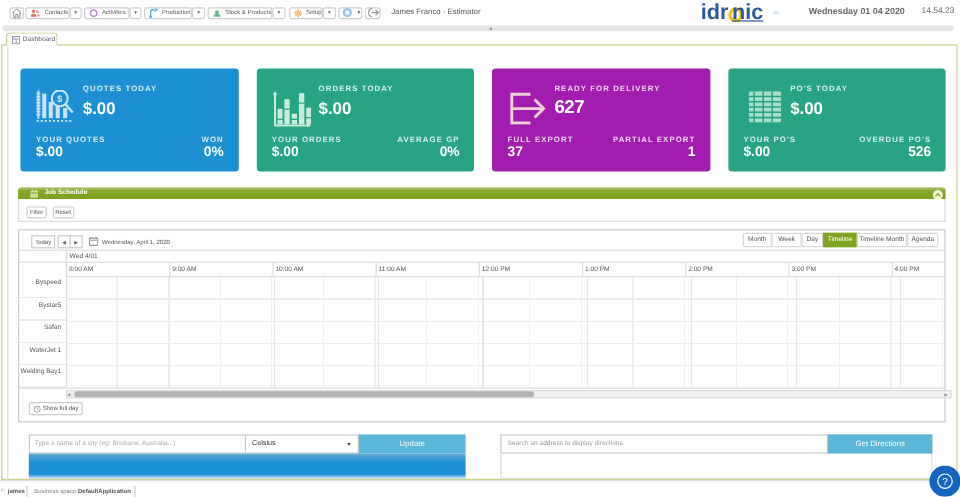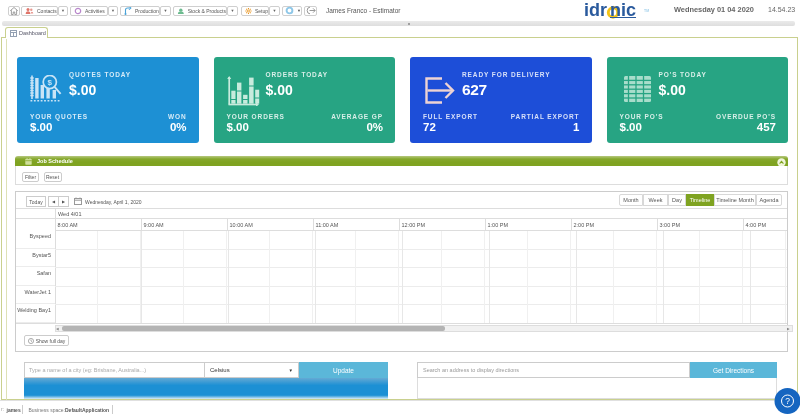--- a/index.html
+++ b/index.html
@@ -196,32 +196,32 @@
       <line x1="27.9" y1="23" x2="32.5" y2="23"></line>
     </g>
   </svg>
   <div class="title">ORDERS TODAY</div>
   <div class="big">$.00</div>
   <div class="bl">YOUR ORDERS</div>
   <div class="vl">$.00</div>
   <div class="br">AVERAGE GP</div>
   <div class="vr">0%</div>
 </div>
-<div class="card" style="left:410px;background:#1d4ed8;">
+<div class="card" style="left:410px;background:#a21caf;">
   <svg class="icon" width="34" height="29" viewBox="0 0 34 29">
     <g stroke="#eed3d3" stroke-width="2.4" fill="none">
       <path d="M19 3.5 L3.5 3.5 L3.5 27.5 L19 27.5"></path>
       <line x1="4.5" y1="15.5" x2="29" y2="15.5"></line>
       <path d="M22.5 8 L30 15.5 L22.5 23"></path>
     </g>
   </svg>
   <div class="title">READY FOR DELIVERY</div>
   <div class="big" style="top:23.5px;font-size:15.5px;letter-spacing:-0.4px;">627</div>
   <div class="bl">FULL EXPORT</div>
-  <div class="vl">72</div>
+  <div class="vl">37</div>
   <div class="br">PARTIAL EXPORT</div>
   <div class="vr">1</div>
 </div>
 <div class="card" style="left:606.5px;background:#27a483;">
   <svg class="icon" style="left:17px;top:19px;" width="27" height="26" viewBox="0 0 27 26">
     <rect x="0" y="0" width="27" height="26" rx="1.5" fill="#b7e3d3" opacity="0.9"></rect>
     <g stroke="#27a483" stroke-width="1.3">
       <line x1="0" y1="4.4" x2="27" y2="4.4"></line>
       <line x1="0" y1="8.8" x2="27" y2="8.8"></line>
       <line x1="0" y1="13.2" x2="27" y2="13.2"></line>
@@ -230,21 +230,21 @@
       <line x1="4.5" y1="0" x2="4.5" y2="26"></line>
       <line x1="12" y1="0" x2="12" y2="26"></line>
       <line x1="19.5" y1="0" x2="19.5" y2="26"></line>
     </g>
   </svg>
   <div class="title">PO'S TODAY</div>
   <div class="big">$.00</div>
   <div class="bl">YOUR PO'S</div>
   <div class="vl">$.00</div>
   <div class="br">OVERDUE PO'S</div>
-  <div class="vr">457</div>
+  <div class="vr">526</div>
 </div>
 
 <div class="abs" style="left:15px;top:156px;width:773px;height:10px;border-radius:3px 3px 0 0;background:linear-gradient(to bottom,#b6c87f 0%,#86a82c 30%,#7fa321 65%);"></div>
 <svg class="abs" style="left:25px;top:158px;" width="7" height="7" viewBox="0 0 7 7">
     <rect x="0.3" y="1" width="6.4" height="5.7" rx="0.6" fill="#cfdf9b"></rect>
     <rect x="1.5" y="0.2" width="1.1" height="1.6" fill="#cfdf9b"></rect>
     <rect x="4.4" y="0.2" width="1.1" height="1.6" fill="#cfdf9b"></rect>
     <line x1="0.3" y1="2.7" x2="6.7" y2="2.7" stroke="#7fa321" stroke-width="0.7"></line>
   </svg>
 <div class="abs" style="left:37px;top:158px;font-size:5.5px;font-weight:bold;color:#fff;">Job Schedule</div>

